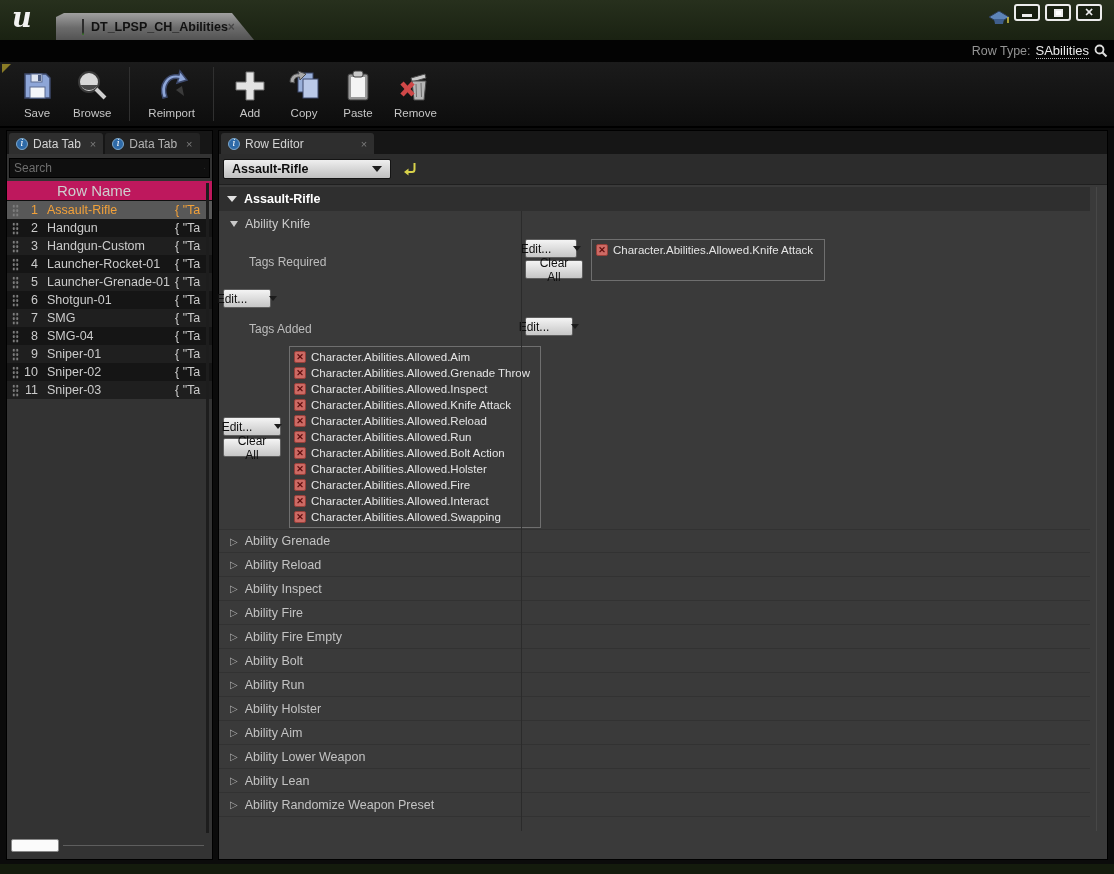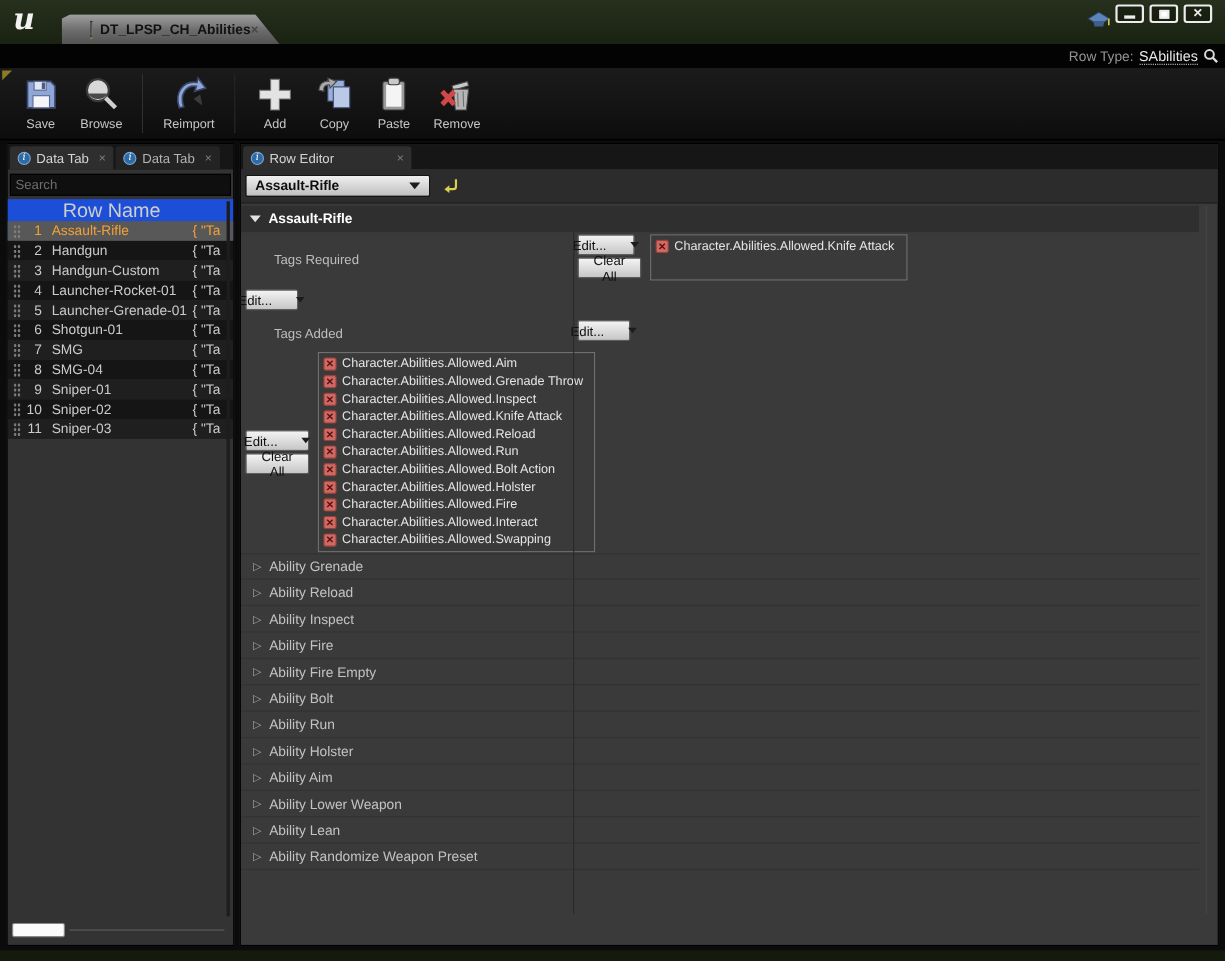--- a/index.html
+++ b/index.html
@@ -62,22 +62,22 @@
     border:1px solid #7da8cc; color:#fff; font-size:9px; font-family:"DejaVu Serif",serif;
     font-style:italic; display:flex; align-items:center; justify-content:center; line-height:1; }
   .ptab-close { color:#7c7c7c; font-size:11px; margin-left:4px; }
 
   
   .searchbox { position:absolute; top:27px; left:2px; right:2px; height:20px;
     background:#0f0f0f; border:1px solid #000; display:flex; align-items:center; padding:0 4px;gap:35px; }
   .searchbox input { flex:1; background:transparent; border:none; outline:none;
     color:#bdbdbd; font-size:12px; font-family:inherit; }
   .searchbox input::placeholder { color:#6e6e6e; }
-  .list-header { position:absolute; top:50px; left:0; right:0; height:37px; background:#1d4ed8;
-    border-bottom:1px solid #101010; color:#cecece; font-size:18px; line-height:20px;
+  .list-header { position:absolute; top:50px; left:0; right:0; height:20px; background:#be185d;
+    border-bottom:1px solid #101010; color:#cecece; font-size:15px; line-height:20px;
     padding-left:50px; }
   .rows { position:absolute; top:70px; left:0; right:0; }
   .lrow { height:18px; display:flex; align-items:center; font-size:12.5px; color:#cbcbcb; }
   .lrow.r-dark { background:#151515; }
   .lrow.r-mid  { background:#1f1f1f; }
   .lrow.selected { background:#585858; color:#f2a13a; }
   .dots { width:7px; height:13px; margin-left:5px;
     background-image:radial-gradient(circle,#7d7d7d 1px,transparent 1.4px);
     background-size:3.5px 4.4px; }
   .cnum { width:28px; text-align:right; padding-right:9px; }
@@ -362,20 +362,24 @@
           <polygon points="5.5,6.5 5.5,13.5 1,10" fill="#d8d24a"></polygon>
         </svg>
       </div>
 
       <div class="grid">
         <div class="cat-header">
           <span class="tri-down-lt"></span>
           <span>Assault-Rifle</span>
         </div>
 
+        <div class="exp-row">
+          <span class="tri-down-sm"></span>
+          <span>Ability Knife</span>
+        </div>
 
         <div class="prop-row" style="height:50px;">
           <div class="prop-label">Tags Required</div>
           <div class="prop-value">
             <div class="btn-col">
               <button class="ue-btn" style="width:52px;">
                 <span>Edit...</span>
                 <span class="tri-down-dark"></span>
               </button>
               <button class="ue-btn" style="width:58px;">

